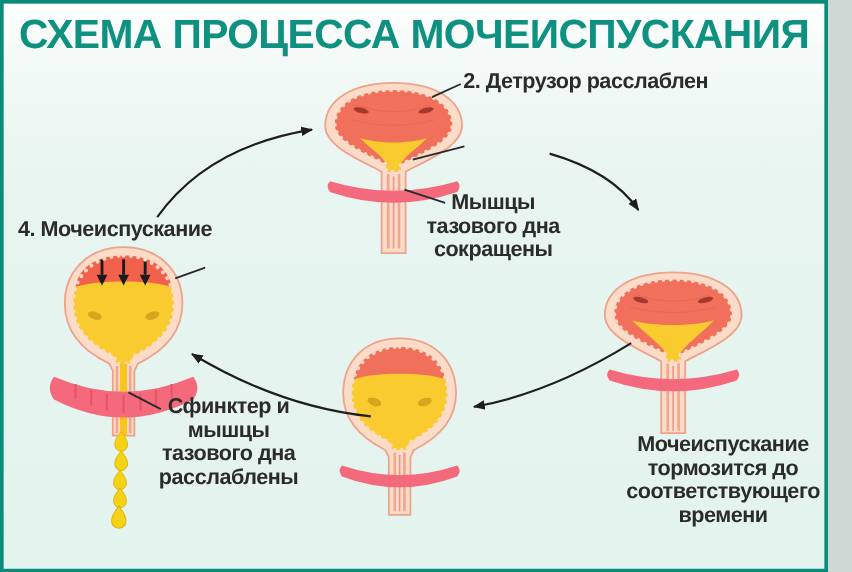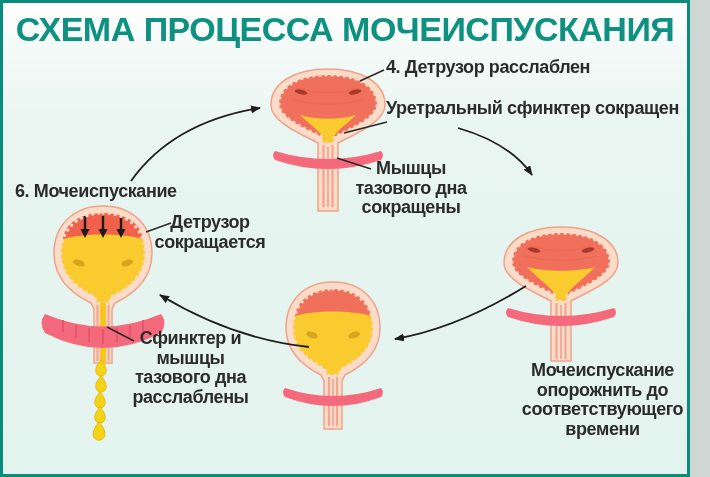--- a/index.html
+++ b/index.html
@@ -120,33 +120,30 @@
     </g>
 
     <g stroke="#1e1e1e" stroke-width="1.8" fill="none">
       <path d="M 128,178 Q 170,119 257,105" marker-end="url(#ah)"></path>
       <path d="M 455,125 Q 507,140 529,172" marker-end="url(#ah)"></path>
       <path d="M 523,283 Q 455,325 392,336" marker-end="url(#ah)"></path>
       <path d="M 306,344 Q 230,336 157,292" marker-end="url(#ah)"></path>
     </g>
   </svg>
 
-  <div class="label l-s1t">4. Детрузор расслаблен</div>
-  <div class="label l-s1u">Уретральный сфинктер сокращен</div>
+  <div class="label l-s1t">2. Детрузор расслаблен</div>
   <div class="label l-s1p">Мышцы
 тазового дна
 сокращены</div>
 
   <div class="label l-s2n">Мочеиспускание
-опорожнить до
+тормозится до
 соответствующего
 времени</div>
 
 
-  <div class="label l-s4t">6. Мочеиспускание</div>
-  <div class="label l-s4d">Детрузор
-сокращается</div>
+  <div class="label l-s4t">4. Мочеиспускание</div>
   <div class="label l-s4s">Сфинктер и
 мышцы
 тазового дна
 расслаблены</div>
 
 </div>
 
 </body></html>

